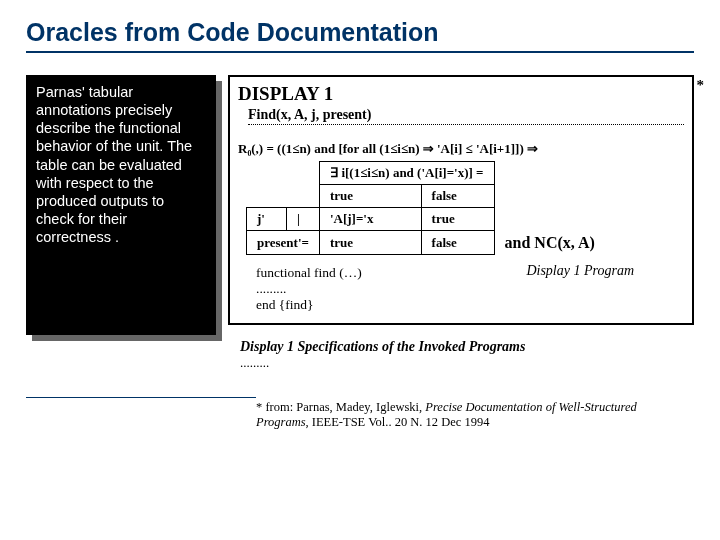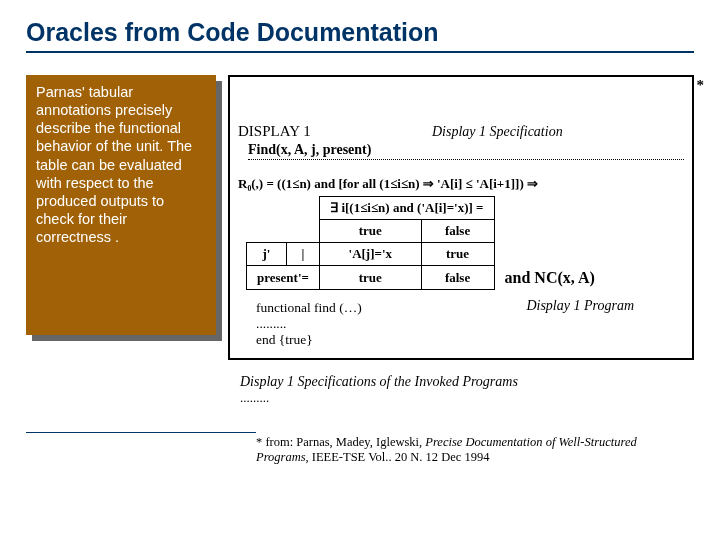--- a/index.html
+++ b/index.html
@@ -36,21 +36,21 @@
     flex: 0 0 190px;
   }
   .sidebox-shadow {
     position: absolute;
     top: 6px; left: 6px;
     width: 100%; height: 100%;
     background: #666;
   }
   .sidebox {
     position: relative;
-    background: #a16207;
+    background: #000000;
     color: #fff;
     font-family: "Comic Sans MS", cursive, sans-serif;
     font-size: 14.5px;
     line-height: 1.25;
     padding: 8px 10px;
     min-height: 260px;
   }
   .spec-area {
     flex: 1;
     font-family: "Times New Roman", Times, serif;
@@ -62,23 +62,22 @@
     padding: 6px 8px 10px 8px;
     position: relative;
   }
   .display-header {
     display: flex;
     align-items: baseline;
     justify-content: space-between;
     margin-bottom: 2px;
   }
   .display-title {
-    font-weight: normal;
-    font-size: 15px;
-    margin-top: 40px;
+    font-weight: bold;
+    font-size: 19px;
   }
   .display-subtitle {
     font-style: italic;
     font-size: 14px;
     text-align: center;
     flex: 1;
   }
   .asterisk {
     position: absolute;
     right: -12px;
@@ -100,21 +99,20 @@
   }
   .inner-table {
     border-collapse: collapse;
     margin-left: 8px;
     font-size: 13px;
     font-weight: bold;
   }
   .inner-table td {
     border: 1.5px solid #000;
     padding: 3px 10px;
-    text-align: center;
   }
   .inner-table .noborder {
     border: none;
   }
   .inner-table .topspan {
     text-align: left;
   }
   .nc-cell { border: none !important; padding-left: 6px; font-weight: bold; font-size: 16px; white-space: nowrap; }
   .proc-block {
     margin-top: 10px;
@@ -124,21 +122,21 @@
   }
   .proc-label {
     font-style: italic;
     font-size: 14px;
     position: absolute;
     right: 50px;
     top: -2px;
   }
   .invoked {
     font-style: italic;
-    font-weight: normal;
+    font-weight: bold;
     font-size: 14px;
     margin-top: 14px;
     margin-left: 12px;
   }
   .invoked-dots {
     margin-left: 12px;
     font-size: 13px;
   }
   .footnote-rule {
     width: 230px;
@@ -185,21 +183,20 @@
     <div class="sidebox-wrap">
       <div class="sidebox-shadow"></div>
       <div class="sidebox">Parnas' tabular annotations precisely describe the functional behavior of the unit. The table can be evaluated with respect to the produced outputs to check for their correctness .</div>
     </div>
 
     <div class="spec-area">
       <div class="display-box">
         <div class="asterisk">*</div>
         <div class="display-header">
           <span class="display-title">DISPLAY 1</span>
-          <span class="display-subtitle">Display 1 Specification</span>
         </div>
         <div class="find-line">Find(x, A, j, present)</div>
         <div class="r0-line">R₀(,) = ((1≤n) and [for all (1≤i≤n) ⇒ 'A[i] ≤ 'A[i+1]]) ⇒</div>
 
         <table class="inner-table">
           <tbody>
               <tr>
             <td class="noborder"></td>
             <td class="noborder"></td>
             <td colspan="2" class="topspan">∃ i[(1≤i≤n) and ('A[i]='x)] =</td>
@@ -225,21 +222,21 @@
             <td>false</td>
             <td class="nc-cell">and NC(x, A)</td>
           </tr>
         </tbody>
           </table>
 
         <div class="proc-block">
           <div class="proc-label">Display 1 Program</div>
           <div>functional find (…)</div>
           <div>.........</div>
-          <div>end {true}</div>
+          <div>end {find}</div>
         </div>
       </div>
 
       <div class="invoked">Display 1 Specifications of the Invoked Programs</div>
       <div class="invoked-dots">.........</div>
     </div>
   </div>
 
   <div class="footnote-rule"></div>
   <div class="citation">

